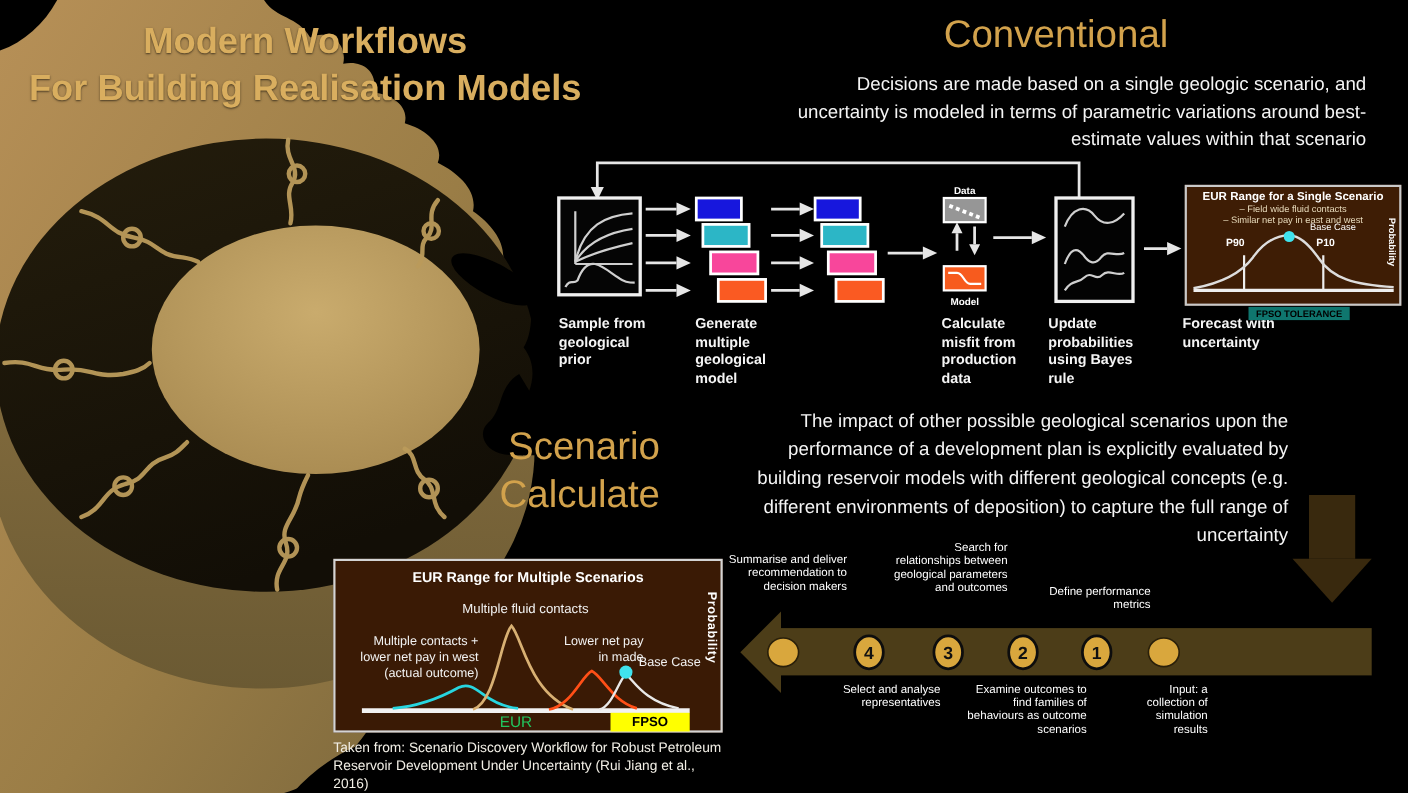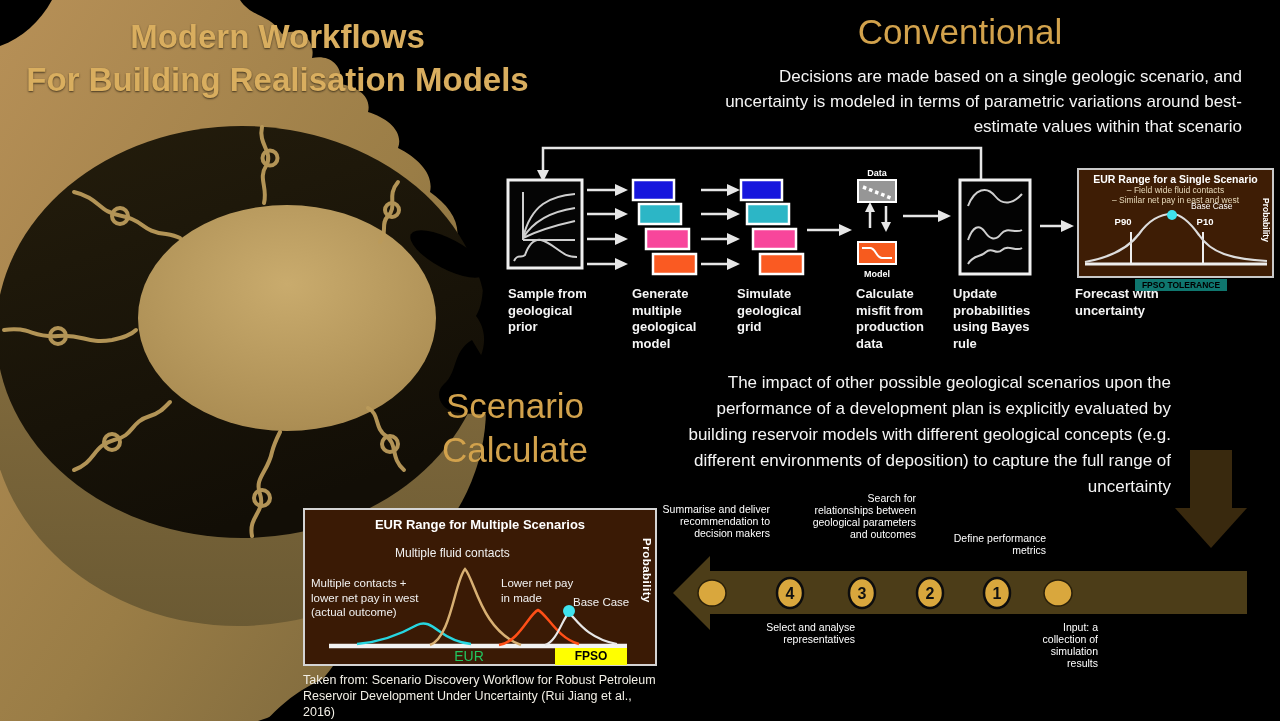--- a/index.html
+++ b/index.html
@@ -5,40 +5,40 @@
   html,body{margin:0;padding:0;background:#000;}
   #stage{position:relative;width:1280px;height:721px;background:#000;overflow:hidden;
          font-family:"Liberation Sans","DejaVu Sans",sans-serif;}
   .abs{position:absolute;}
   .pre{white-space:pre-line;}
 
   #main-title{left:5px;top:15px;width:545px;font-size:33px;line-height:43px;font-weight:bold;
               color:#d9ae5f;text-align:center;text-shadow:0 1px 2px rgba(0,0,0,.6);}
   #conv-heading{left:760px;top:12px;width:400px;font-size:35px;color:#d2a24c;text-align:center;font-weight:normal;}
   #conv-desc{left:630px;top:64px;width:612px;font-size:17px;line-height:25px;color:#f5f5f5;text-align:right;}
-  #scen-heading{left:430px;top:384px;width:170px;font-size:35px;line-height:44px;color:#d2a24c;text-align:center;}
+  #scen-heading{left:430px;top:384px;width:170px;font-size:35px;line-height:44px;color:#d2a24c;text-align:right;}
   #scen-desc{left:615px;top:370px;width:556px;font-size:17px;line-height:26px;color:#f5f5f5;text-align:right;}
 
   .wf-label{position:absolute;top:286px;font-size:13px;line-height:16.5px;font-weight:600;color:#f5f5f5;}
 
   
   #chart1{left:1077px;top:168px;width:197px;height:110px;background:#3e1d05;border:2px solid #c9c9c9;box-sizing:border-box;}
   #chart1 .c1-title{position:absolute;left:0;top:3px;width:100%;text-align:center;font-size:10.5px;font-weight:bold;color:#fff;}
   .c1-bullet{position:absolute;width:100%;text-align:center;font-size:8.5px;color:#e9dcbd;}
   .c1-plabel{position:absolute;font-size:9.5px;font-weight:bold;color:#fff;width:36px;text-align:center;}
   #c1-basecase{position:absolute;left:112px;top:31px;font-size:8.5px;color:#fff;}
   #c1-fpso{position:absolute;left:56px;top:93px;width:92px;height:12px;background:#0f766e;color:#000;
            font-size:8.5px;font-weight:bold;text-align:center;line-height:12px;margin-top:16px;}
   .vlabel{writing-mode:vertical-rl;font-weight:bold;color:#fff;}
   #c1-prob{position:absolute;right:1px;top:28px;height:66px;font-size:8.5px;}
 
   
   #chart2{left:303px;top:508px;width:354px;height:158px;background:#3a1a05;border:2px solid #d4d4d4;box-sizing:border-box;}
   #chart2 .c2-title{position:absolute;left:0;top:7px;width:100%;text-align:center;font-size:13px;font-weight:bold;color:#fff;}
-  .c2-label{position:absolute;color:#f2f2f2;text-align:left;}
+  .c2-label{position:absolute;color:#f2f2f2;text-align:right;}
   #c2-eur{position:absolute;left:124px;top:138px;width:80px;text-align:center;font-size:14px;font-weight:normal;color:#22c55e;}
   #c2-fpso{position:absolute;left:250px;top:138px;width:72px;height:17px;background:#ffff00;color:#000;
            font-size:12px;font-weight:bold;text-align:center;line-height:17px;}
   #c2-prob{position:absolute;right:2px;top:28px;height:122px;font-size:11.5px;letter-spacing:.5px;}
 
   #caption{left:303px;top:672px;width:356px;font-size:12.5px;line-height:16px;color:#f2efe6;}
 
   .loop-label{position:absolute;font-size:10.5px;line-height:12px;color:#fff;text-align:right;}
 </style>
 </head>
@@ -201,21 +201,20 @@
     </g>
 
     <g>
       <path d="M545 86 H566" stroke="#e6e6e6" stroke-width="2.5"></path>
       <path d="M566 80 L579 86 L566 92 Z" fill="#e6e6e6"></path>
     </g>
   </svg>
 
   <div class="wf-label" style="left:508px;width:88px">Sample from geological prior</div>
   <div class="wf-label" style="left:632px;width:88px">Generate multiple geological model</div>
-  <div class="wf-label" style="left:737px;width:88px">Simulate geological grid</div>
   <div class="wf-label" style="left:856px;width:90px">Calculate misfit from production data</div>
   <div class="wf-label" style="left:953px;width:100px">Update probabilities using Bayes rule</div>
   <div class="wf-label" style="left:1075px;width:92px">Forecast with uncertainty</div>
 
   <div id="chart1" class="abs">
     <div class="c1-title">EUR Range for a Single Scenario</div>
     <div class="c1-bullet" style="top:15px">–  Field wide fluid contacts</div>
     <div class="c1-bullet" style="top:25px">–  Similar net pay in east and west</div>
     <svg class="abs" style="left:0;top:28px" width="193" height="78" viewBox="0 0 193 78">
       <path d="M6 66 H188" stroke="#eeeeee" stroke-width="3"></path>
@@ -288,15 +287,16 @@
       <ellipse cx="337" cy="143" rx="13" ry="15" fill="#d9a73d" stroke="#0d0d0d" stroke-width="2.5"></ellipse>
       <text x="337" y="149" font-size="16" font-weight="bold" fill="#111" text-anchor="middle">1</text>
     </g>
     <ellipse cx="398" cy="143" rx="14" ry="13" fill="#d9a73d" stroke="#2a200a" stroke-width="1.5"></ellipse>
   </svg>
 
   <div class="loop-label" style="left:655px;top:503px;width:115px">Summarise and deliver recommendation to decision makers</div>
   <div class="loop-label" style="left:808px;top:492px;width:108px">Search for relationships between geological parameters and outcomes</div>
   <div class="loop-label" style="left:948px;top:532px;width:98px">Define performance metrics</div>
   <div class="loop-label" style="left:725px;top:621px;width:130px">Select and analyse representatives</div>
+  <div class="loop-label" style="left:872px;top:621px;width:116px">Examine outcomes to find families of behaviours as outcome scenarios</div>
   <div class="loop-label" style="left:1018px;top:621px;width:80px">Input: a collection of simulation results</div>
 
 </div>
 
 </body></html>

